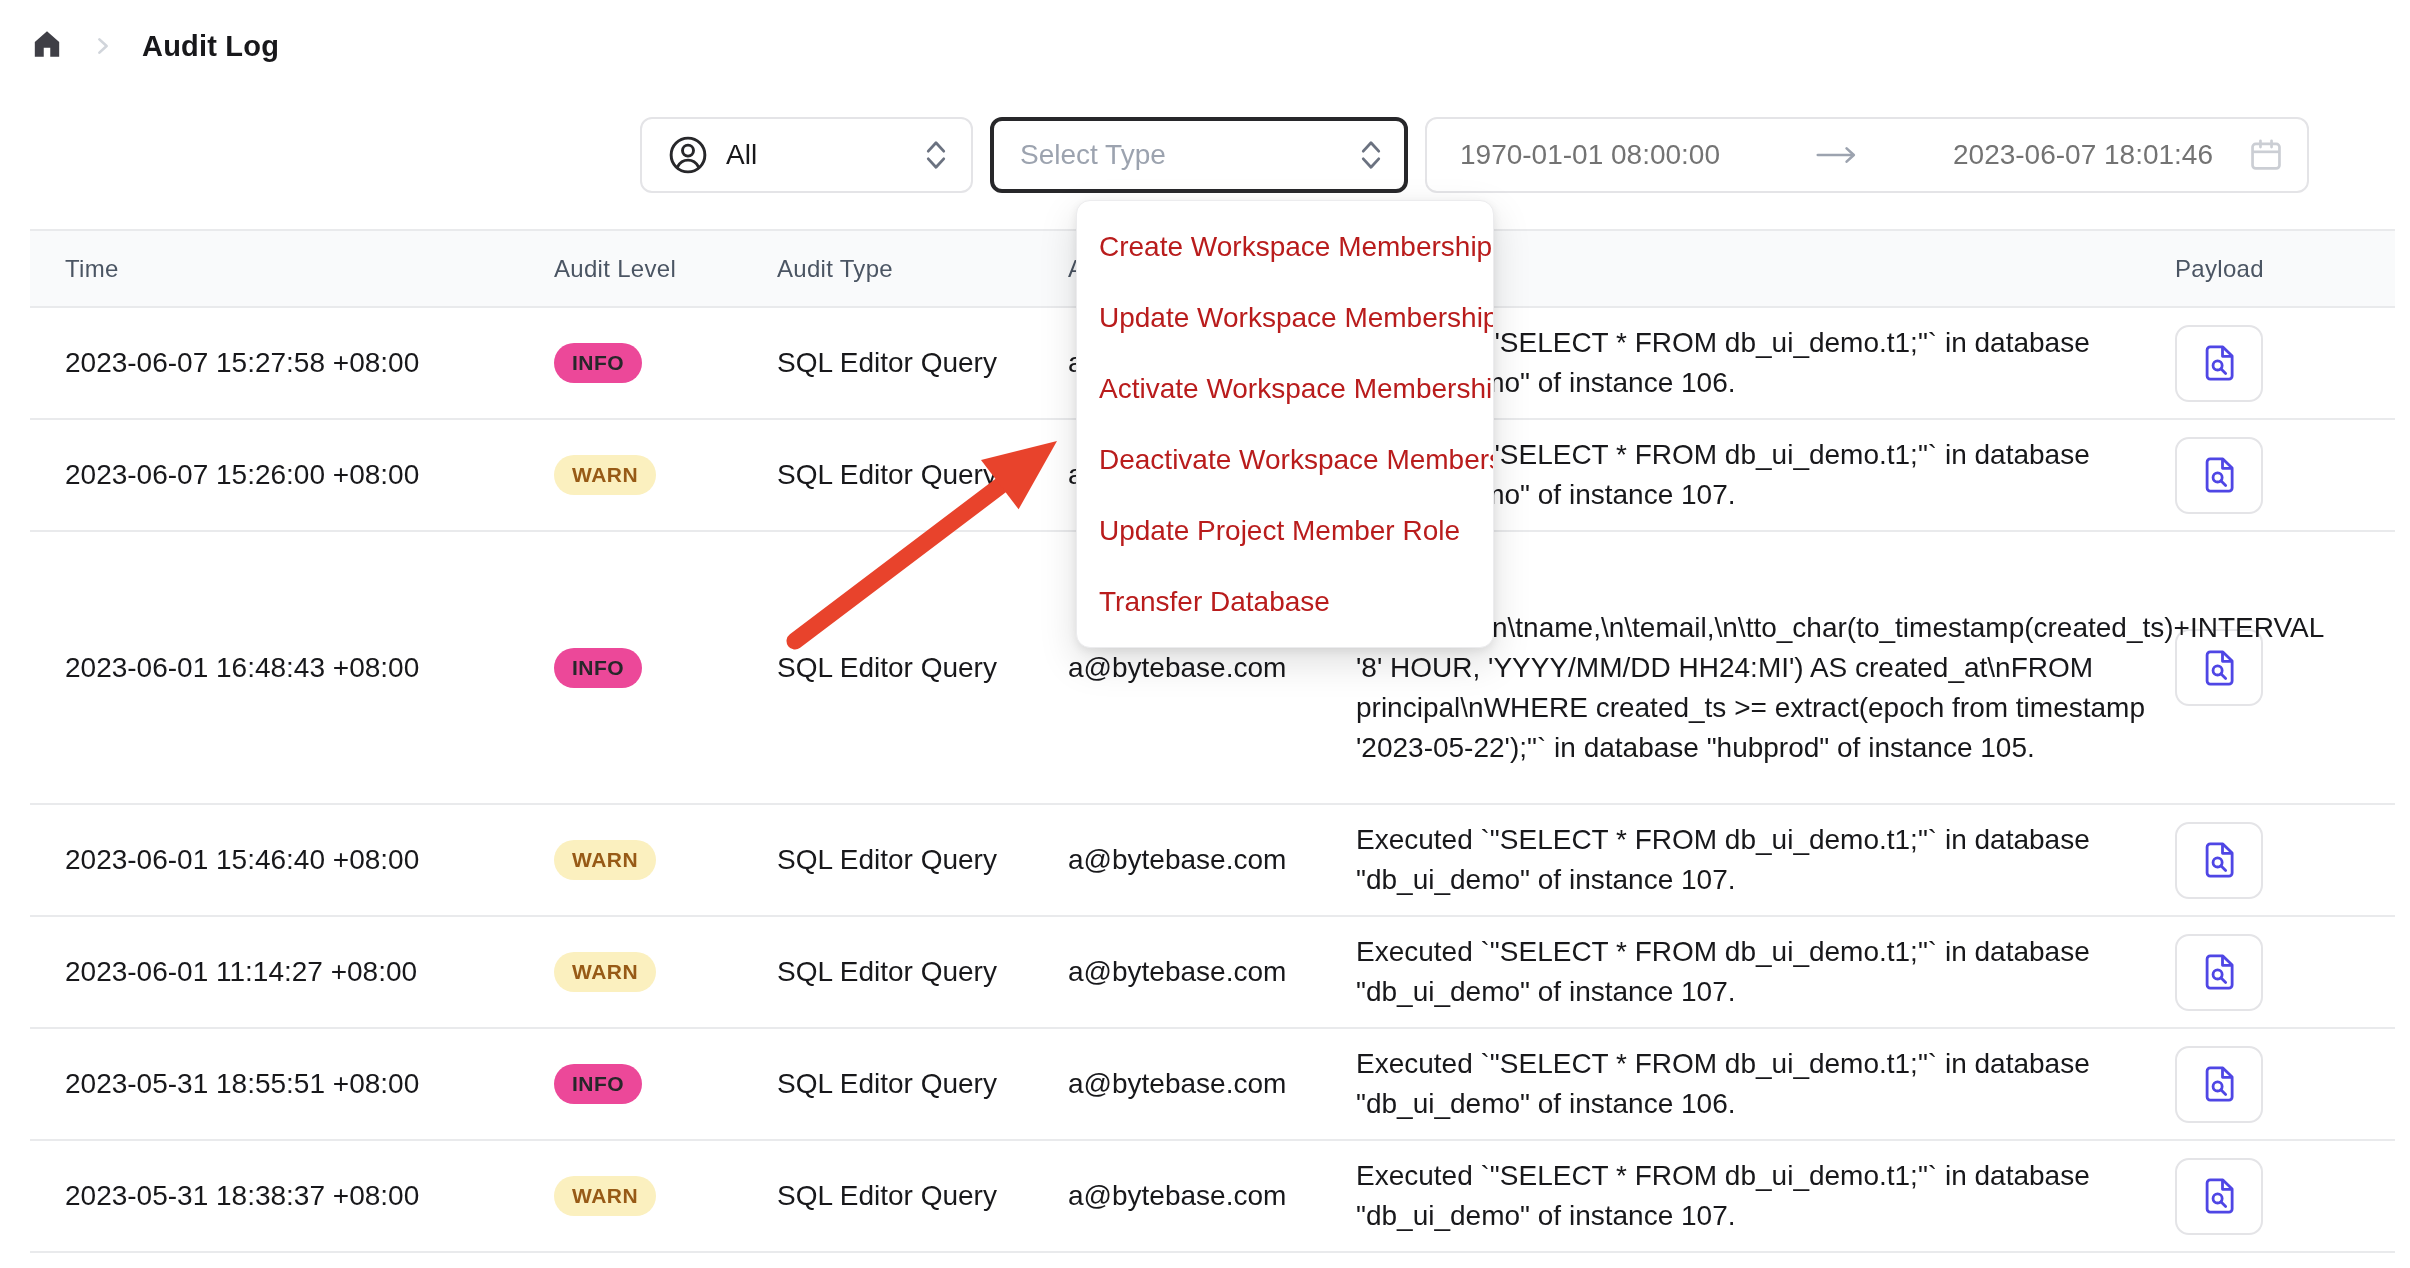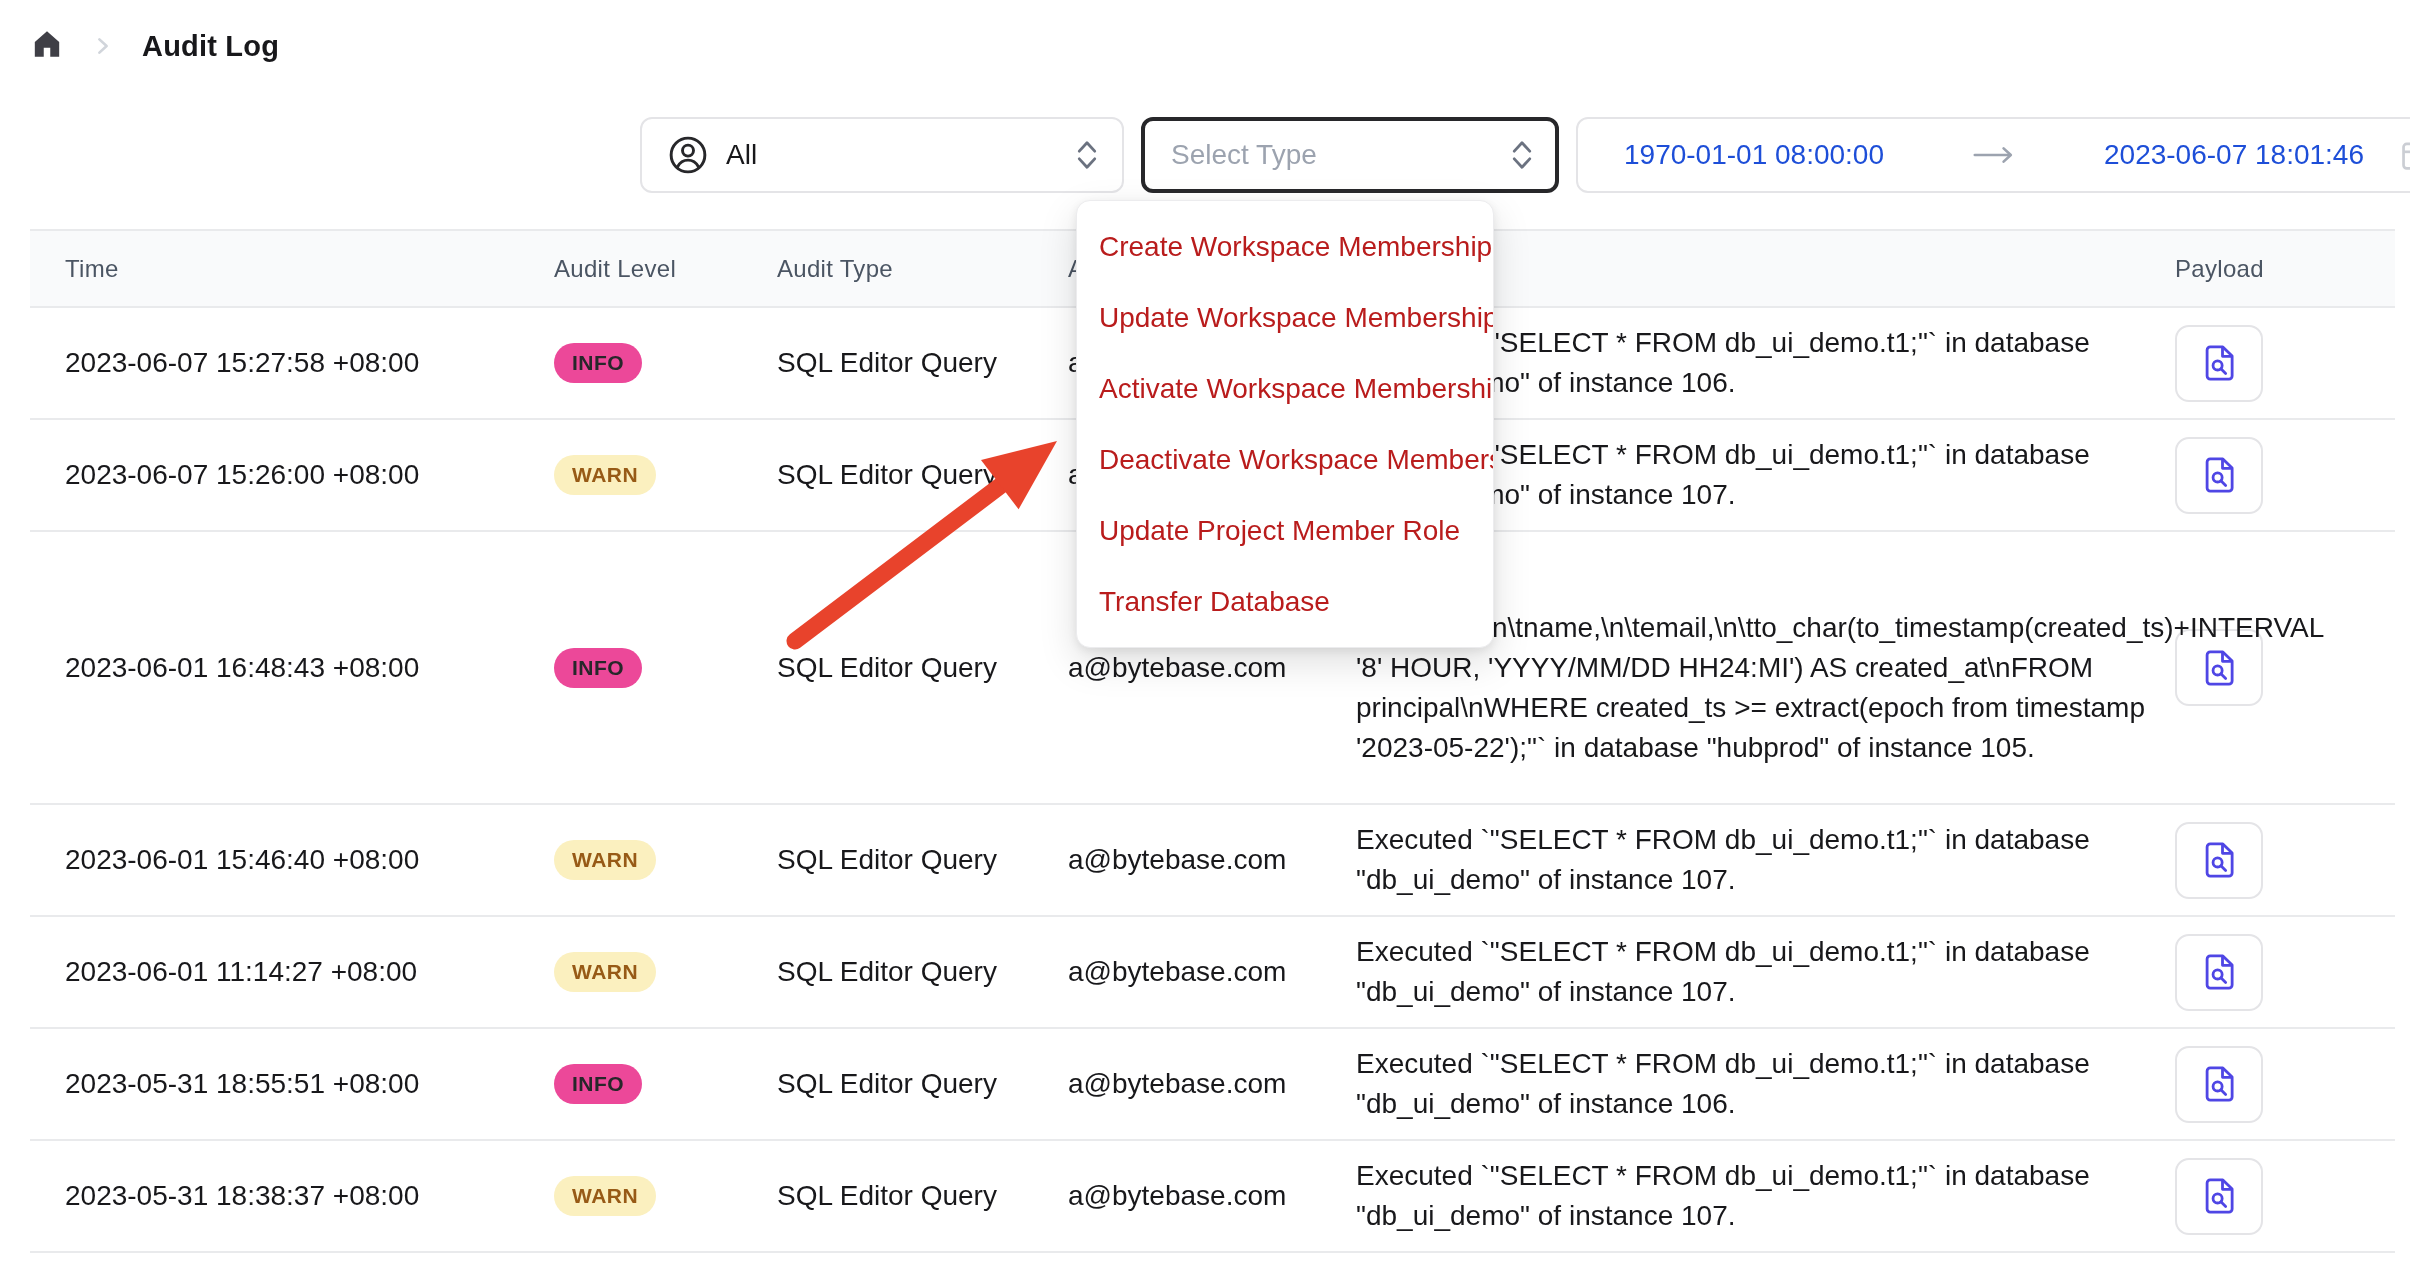--- a/index.html
+++ b/index.html
@@ -11,26 +11,26 @@
   }
   .clickable{cursor:pointer}
 
   
   .breadcrumb{position:absolute;left:30px;top:22px;height:48px;display:flex;align-items:center;gap:27px}
   .crumb-title{font-size:29px;font-weight:600;letter-spacing:.2px;color:#18181b}
 
   
   .filters{position:absolute;top:117px;left:640px;display:flex;gap:17px}
   .control{height:76px;background:#fff;border:2px solid #e4e4e7;border-radius:12px;display:flex;align-items:center}
-  .actor-select{width:484px;padding:0 22px 0 24px}
+  .actor-select{width:333px;padding:0 22px 0 24px}
   .actor-select .value{margin-left:16px;font-size:28px;color:#18181b}
   .type-select{width:418px;padding:0 20px 0 26px;border:4px solid #27272a}
   .type-select .placeholder{font-size:28px;color:#9ca3af}
   .chev-updown{margin-left:auto;display:block}
-  .date-range{width:884px;padding:0 22px 0 46px;font-size:28px;color:#1d4ed8}
+  .date-range{width:884px;padding:0 22px 0 33px;font-size:28px;color:#737373}
   .date-range .range-arrow{margin:0 auto;display:block}
   .date-range .cal{margin-left:34px;display:block}
 
   
   .type-dropdown{
     position:absolute;left:1076px;top:200px;width:418px;padding:10px 0;
     background:#fff;border:1px solid #ececee;border-radius:14px;z-index:40;
     box-shadow:0 14px 38px rgba(0,0,0,.13),0 3px 10px rgba(0,0,0,.08);
   }
   .type-dropdown .option{

